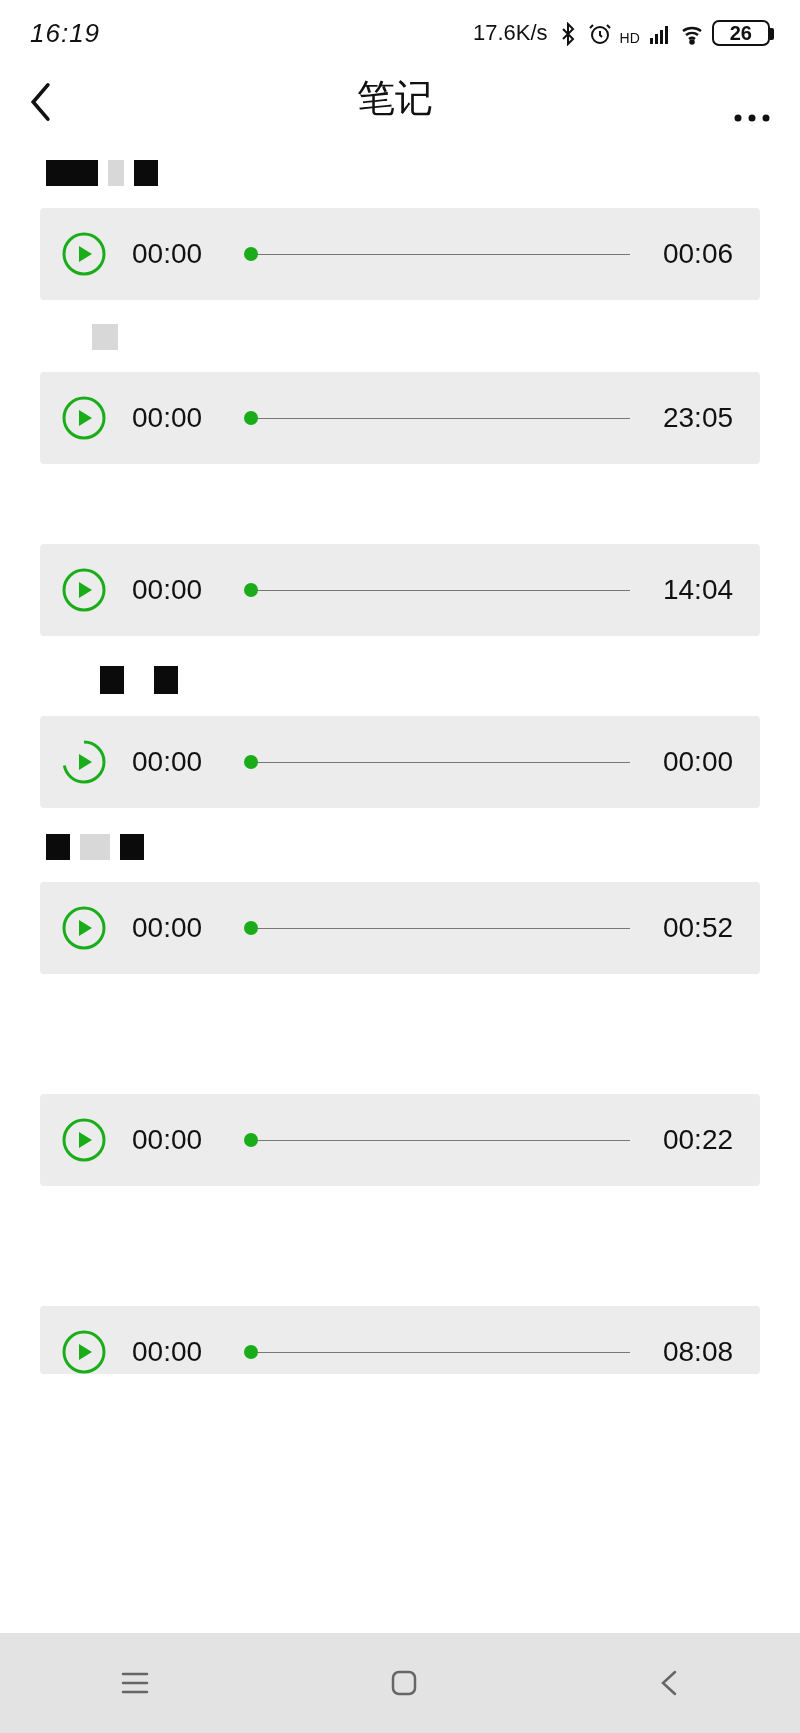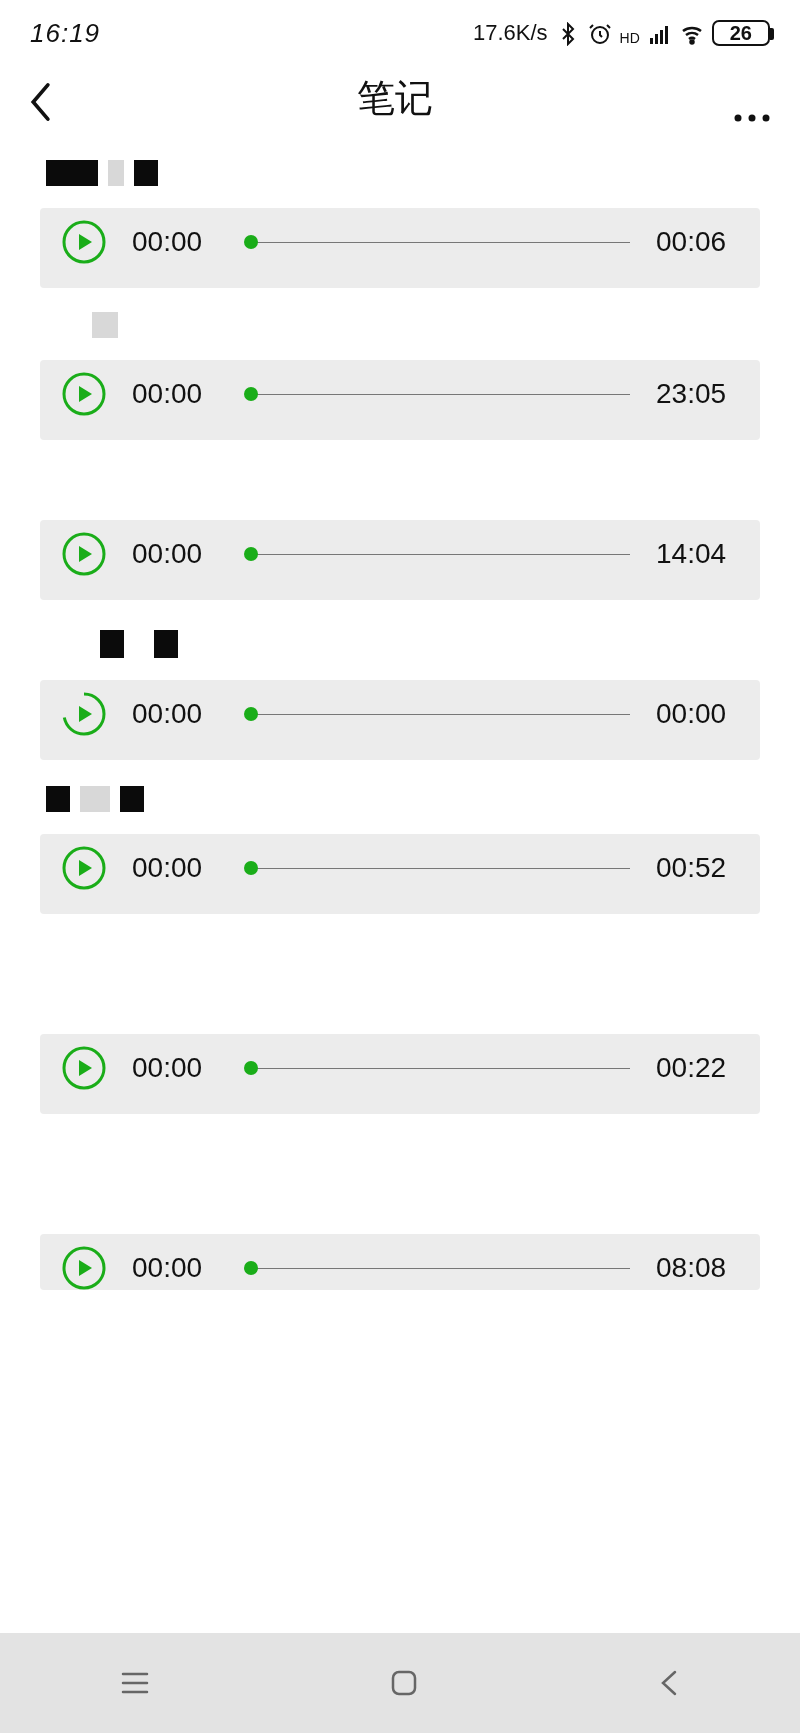--- a/index.html
+++ b/index.html
@@ -14,24 +14,24 @@
   .nav-bar { display: flex; align-items: flex-end; justify-content: space-between; padding: 14px 28px 12px 28px; height: 80px; }
   .nav-title { flex: 1; text-align: center; font-size: 38px; font-weight: 500; }
   .nav-back svg, .nav-more svg { display:block; }
 
   .content { padding: 0 40px 0 40px; height: calc(1733px - 56px - 80px - 100px); overflow: hidden; }
 
   .text-row { display: flex; gap: 10px; margin: 24px 0 22px 6px; }
   .redact { background: #0b0b0b; display: inline-block; }
   .redact.gray { background: #d8d8d8; }
 
-  .audio-card { background: #ececec; border-radius: 4px; display: flex; align-items: center; padding: 12px 20px 24px 22px; gap: 26px; margin-bottom: 0; }
+  .audio-card { background: #ececec; border-radius: 4px; display: flex; align-items: center; padding: 24px 20px 24px 22px; gap: 26px; margin-bottom: 0; }
   .play-btn { width: 44px; height: 44px; flex: 0 0 44px; }
   .time { font-size: 28px; font-weight: 400; color: #111; width: 86px; flex: 0 0 86px; }
-  .time.end { text-align: left; width: 84px; flex: 0 0 84px; }
+  .time.end { text-align: center; width: 84px; flex: 0 0 84px; }
   .track-wrap { flex: 1; position: relative; height: 14px; }
   .track-line { position: absolute; left: 10px; right: 0; top: 50%; height: 1px; background: #777; }
   .track-dot { position: absolute; left: 0; top: 50%; width: 14px; height: 14px; background: #1aad19; border-radius: 50%; transform: translateY(-50%); }
   .spacer-md { height: 80px; }
   .spacer-lg { height: 120px; }
 
   .sys-nav { position: absolute; bottom: 0; left: 0; right: 0; height: 100px; background: #e3e3e3; display: flex; justify-content: space-around; align-items: center; }
   .sys-nav svg { display:block; }
 </style>
 </head>

